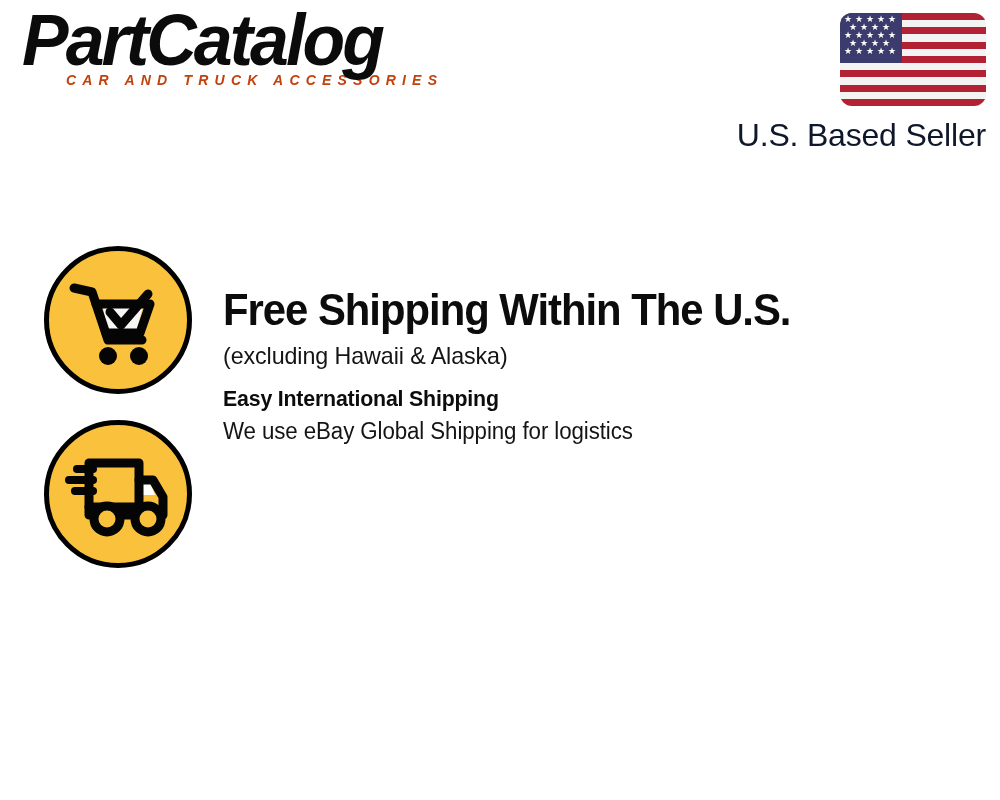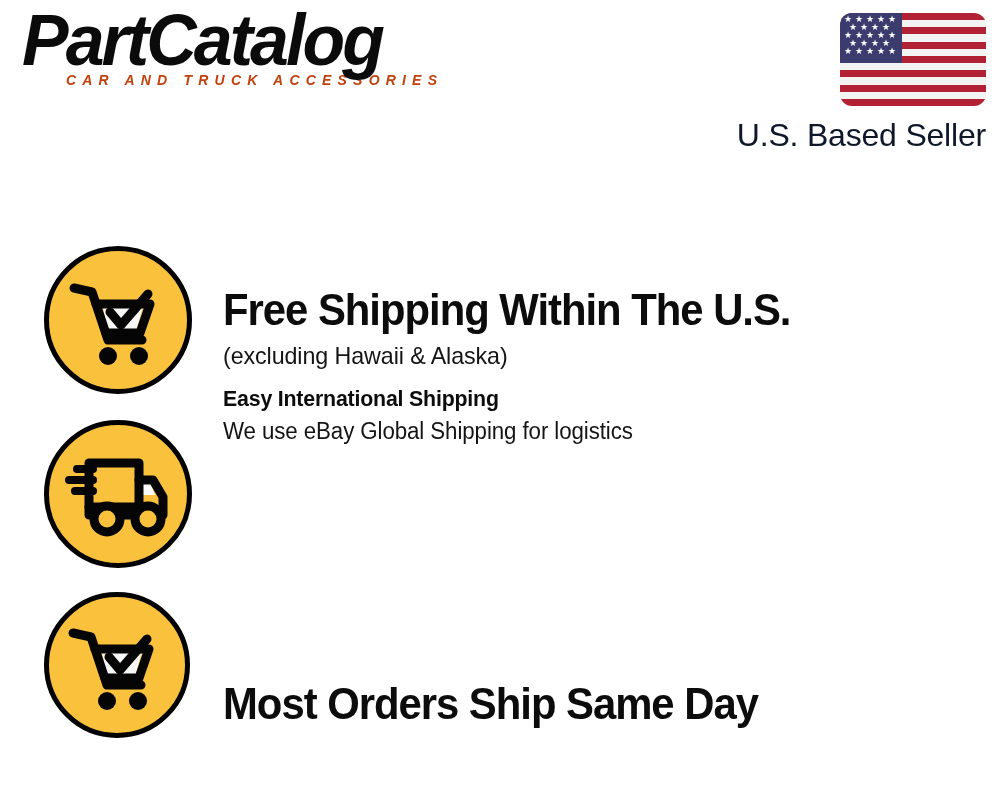--- a/index.html
+++ b/index.html
@@ -225,29 +225,14 @@
         <path d="M76 33 L90 33 L100 50 L100 68 L26 68 L26 60" fill="none" stroke="#050505" stroke-width="9" stroke-linejoin="round" stroke-linecap="round"></path>
         <path d="M14 22 L30 22" stroke="#050505" stroke-width="8" stroke-linecap="round"></path>
         <path d="M6 33 L30 33" stroke="#050505" stroke-width="8" stroke-linecap="round"></path>
         <path d="M12 44 L30 44" stroke="#050505" stroke-width="8" stroke-linecap="round"></path>
         <circle cx="44" cy="72" r="13" fill="#fac13c" stroke="#050505" stroke-width="9"></circle>
         <circle cx="85" cy="72" r="13" fill="#fac13c" stroke="#050505" stroke-width="9"></circle>
       </svg>
     </div>
   </div>
 
-  <div class="feature-row" id="row-2">
-    <div class="icon-badge">
-      <svg width="104" height="100" viewBox="0 0 104 100" aria-hidden="true">
-        <polygon points="36,33 78,33 70,62 42,62" fill="#f7f7f5"></polygon>
-        <path d="M8 18 L26 22 L42 70 L76 70" fill="none" stroke="#050505" stroke-width="9" stroke-linecap="round" stroke-linejoin="round"></path>
-        <path d="M30 34 L84 34 L74 63 L40 63" fill="none" stroke="#050505" stroke-width="9" stroke-linecap="round" stroke-linejoin="round"></path>
-        <path d="M44 42 L55 55 L82 24" fill="none" stroke="#050505" stroke-width="9" stroke-linecap="round" stroke-linejoin="round"></path>
-        <circle cx="42" cy="86" r="9" fill="#050505"></circle>
-        <circle cx="73" cy="86" r="9" fill="#050505"></circle>
-      </svg>
-    </div>
-    <div class="feature-text">
-      <div class="feature-title">Most Orders Ship Same Day</div>
-    </div>
-  </div>
 
 </div>
 
 </body></html>

